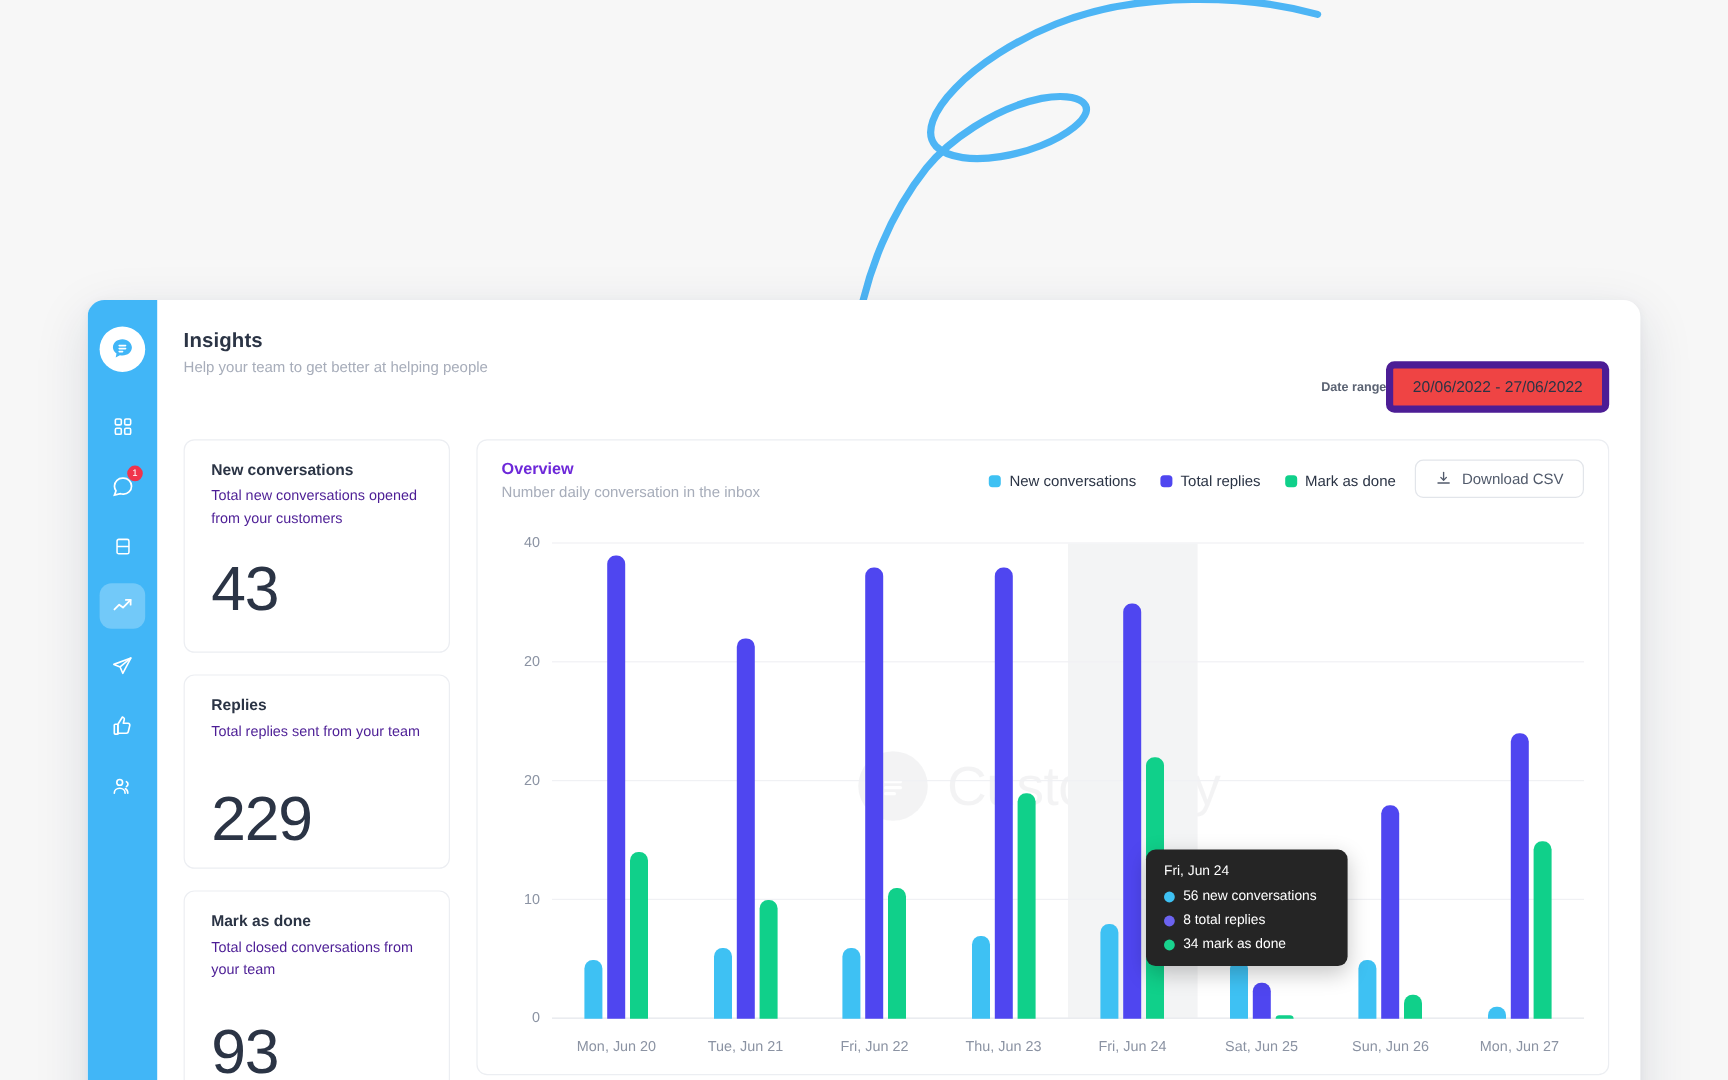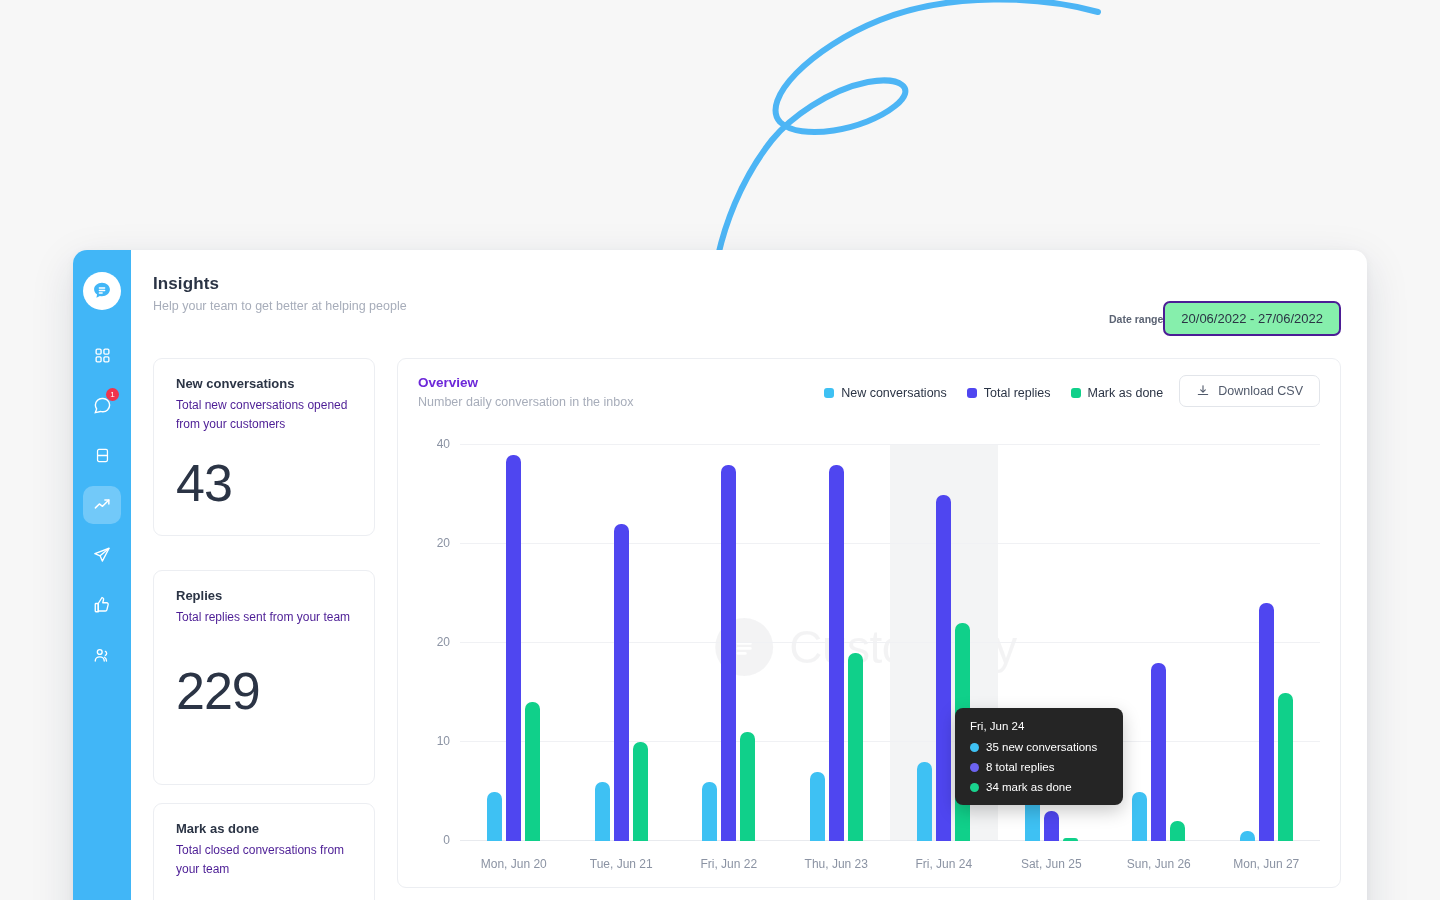--- a/index.html
+++ b/index.html
@@ -111,26 +111,26 @@
     display: flex;
     align-items: center;
     margin-top: 27px;
   }
   .daterange-label {
     font-size: 10.5px;
     font-weight: bold;
     color: #5b6373;
   }
   .daterange-box {
-    border: 2px solid #4c1d95;
+    border: 6px solid #4c1d95;
     border-radius: 7px;
     padding: 8px 16px;
     font-size: 13px;
     color: #2b3445;
-    background: #86efac;
+    background: #ef4444;
     cursor: pointer;
     white-space: nowrap;
   }
 
   
   #content {
     display: flex;
     gap: 22px;
     margin-top: 22px;
   }
@@ -143,21 +143,21 @@
   }
 
   .stat-card {
     border: 1px solid #eceef2;
     border-radius: 9px;
     background: #fff;
     padding: 17px 20px 14px 22px;
     overflow: hidden;
   }
   .stat-card.c1 { height: 178px; }
-  .stat-card.c2 { height: 215px; margin-top: 16px; }
+  .stat-card.c2 { height: 162px; }
   .stat-card.c3 { height: 200px; }
   .stat-title {
     font-size: 13px;
     font-weight: bold;
     color: #2b3445;
   }
   .stat-desc {
     font-size: 12px;
     color: #4c1d95;
     margin-top: 5px;
@@ -587,21 +587,21 @@
 
       </div>
     </div>
   </div>
 
   <div id="tooltip">
     <div id="tooltip-title">Fri, Jun 24</div>
     <div id="tooltip-rows">
         <div class="tt-row">
           <span class="tt-dot" style="background: rgb(62, 193, 243);"></span>
-          <span class="tt-text">35 new conversations</span>
+          <span class="tt-text">56 new conversations</span>
         </div>
         <div class="tt-row">
           <span class="tt-dot" style="background: rgb(108, 99, 240);"></span>
           <span class="tt-text">8 total replies</span>
         </div>
         <div class="tt-row">
           <span class="tt-dot" style="background: rgb(25, 211, 142);"></span>
           <span class="tt-text">34 mark as done</span>
         </div>
       </div>

